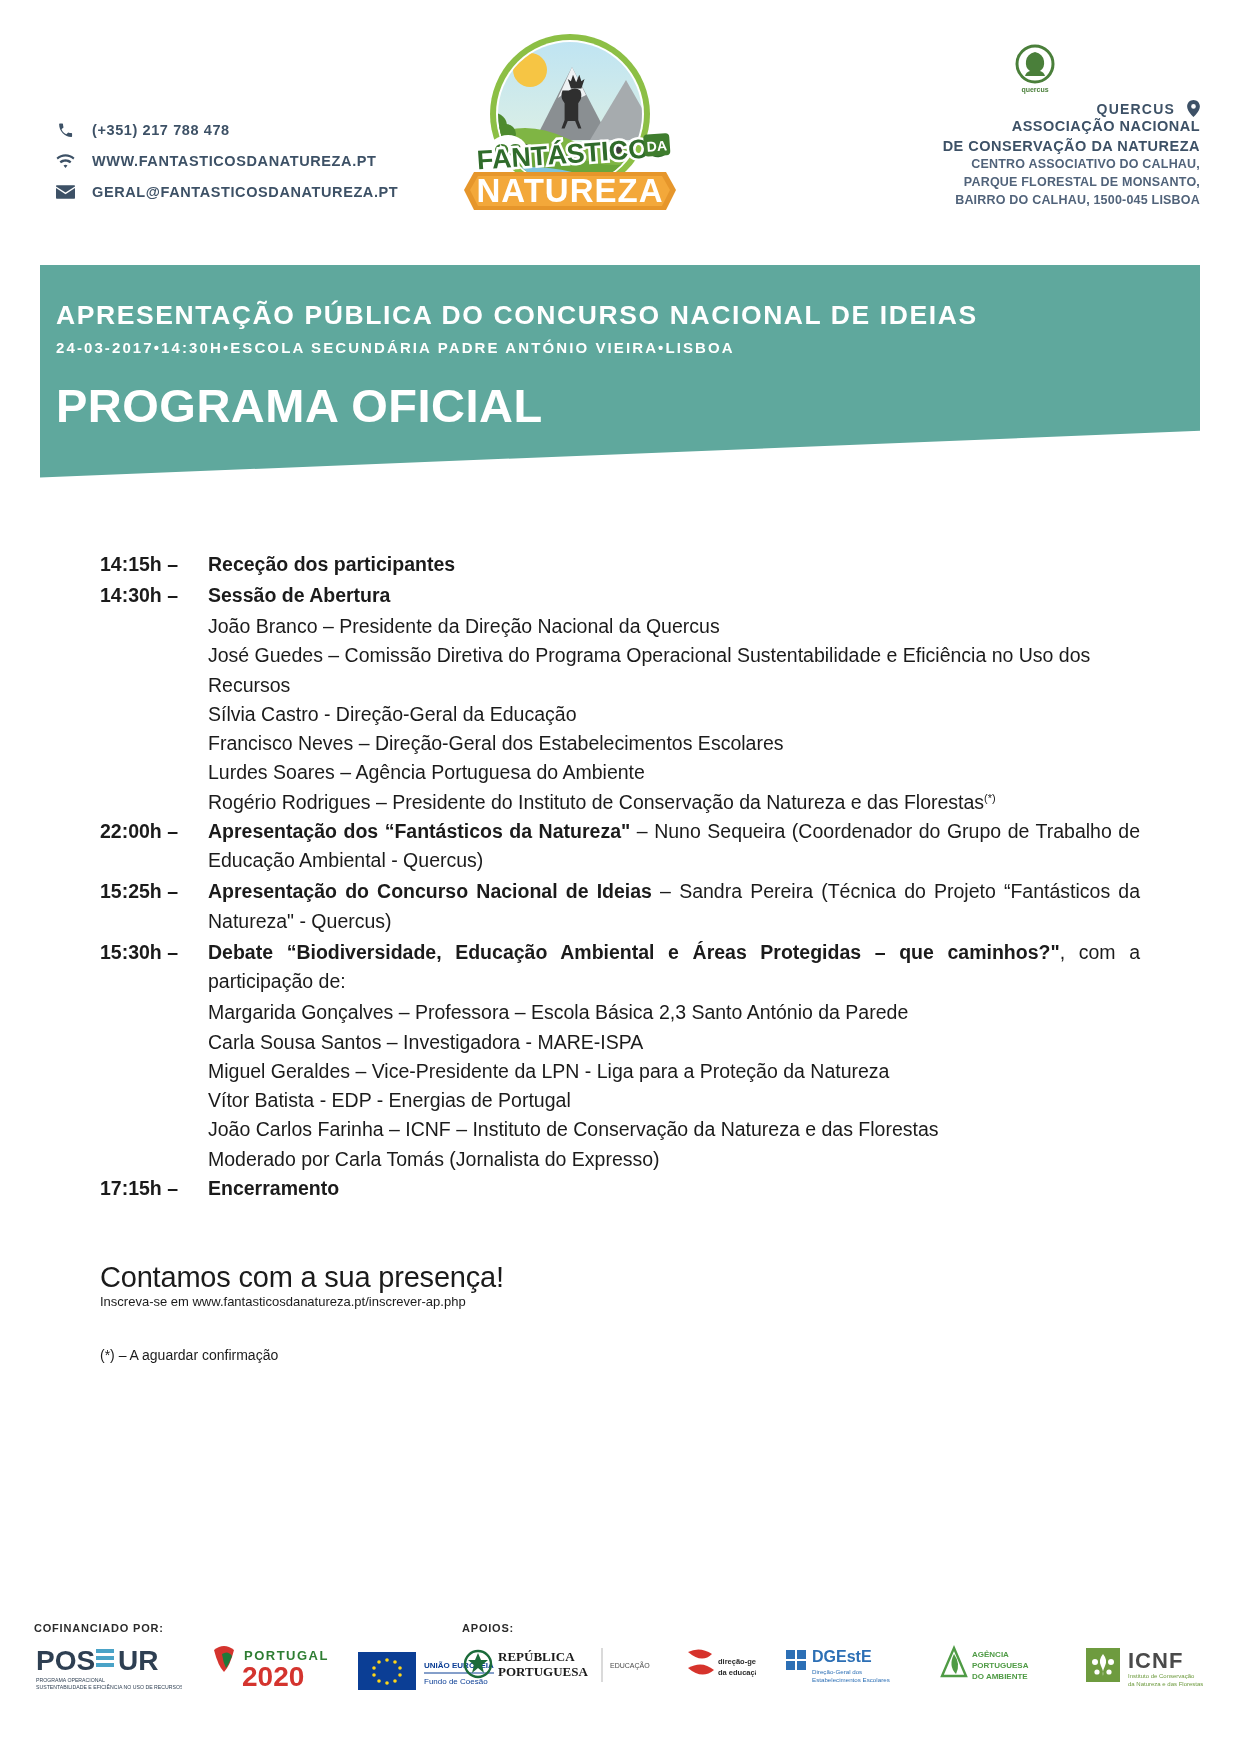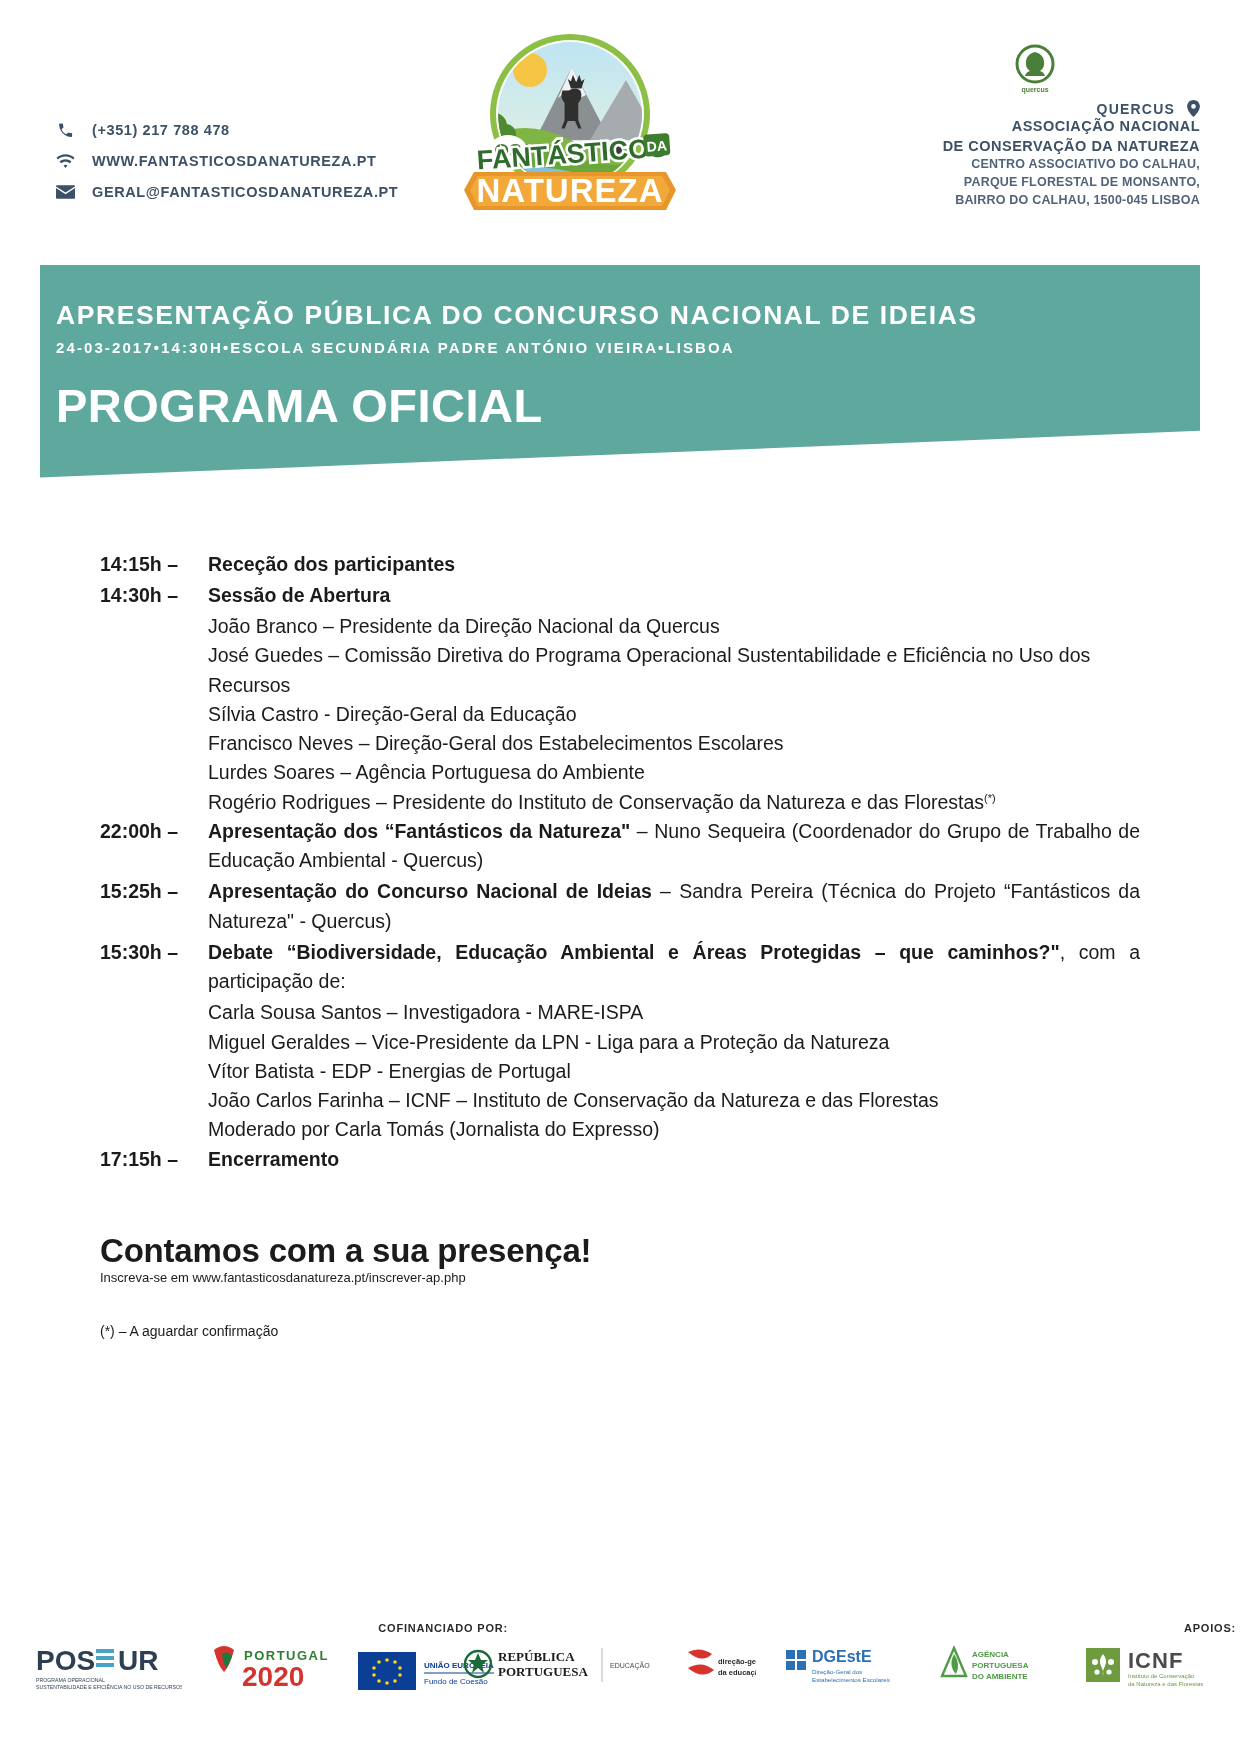--- a/index.html
+++ b/index.html
@@ -83,33 +83,33 @@
   .desc.bold{font-weight:bold;}
   .sub{
     margin-left:108px;
     font-size:19.5px;line-height:1.5;font-weight:400;
   }
   .sup{font-size:11px;vertical-align:super;}
   .b{font-weight:bold;}
 
   
   .cta{margin:58px 100px 0 100px;}
-  .cta-title{font-size:33px;font-weight:bold;letter-spacing:-.2px;}
+  .cta-title{font-size:29px;font-weight:normal;letter-spacing:-.2px;}
   .cta-sub{font-size:13px;margin-top:0;}
   .footnote{margin:38px 100px 0 100px;font-size:14px;}
 
   
   .footer{
     position:absolute;left:0;right:0;bottom:0;height:150px;
     padding:0 34px;box-sizing:border-box;
   }
   .foot-lbl{
     font-size:11px;font-weight:bold;letter-spacing:.8px;color:#2b2b2b;
   }
-  .foot-group{position:absolute;text-align:right;}
+  .foot-group{position:absolute;}
   .g1{left:34px;top:18px;}
   .g2{left:462px;top:18px;}
   .logorow{display:flex;align-items:flex-end;gap:26px;margin-top:6px;}
 
   .lg{display:flex;align-items:center;}
   .lg svg{display:block;}
 </style>
 </head>
 <body>
 
@@ -279,20 +279,21 @@
       <span class="b">Apresentação do Concurso Nacional de Ideias</span><span> – Sandra Pereira (Técnica do Projeto “Fantásticos da Natureza" - Quercus)</span>
     </div>
   </div>
 
   <div class="row">
     <div class="time">15:30h –</div>
     <div class="desc">
       <span class="b">Debate “Biodiversidade, Educação Ambiental e Áreas Protegidas – que caminhos?"</span><span>, com a participação de:</span>
     </div>
   </div>
+  <div class="sub">Margarida Gonçalves – Professora – Escola Básica 2,3 Santo António da Parede</div>
   <div class="sub">Carla Sousa Santos – Investigadora - MARE-ISPA</div>
   <div class="sub">Miguel Geraldes – Vice-Presidente da LPN - Liga para a Proteção da Natureza</div>
   <div class="sub">Vítor Batista - EDP - Energias de Portugal</div>
   <div class="sub">João Carlos Farinha – ICNF – Instituto de Conservação da Natureza e das Florestas</div>
   <div class="sub">Moderado por Carla Tomás (Jornalista do Expresso)</div>
 
   <div class="row">
     <div class="time">17:15h –</div>
     <div class="desc bold">Encerramento</div>
   </div>

